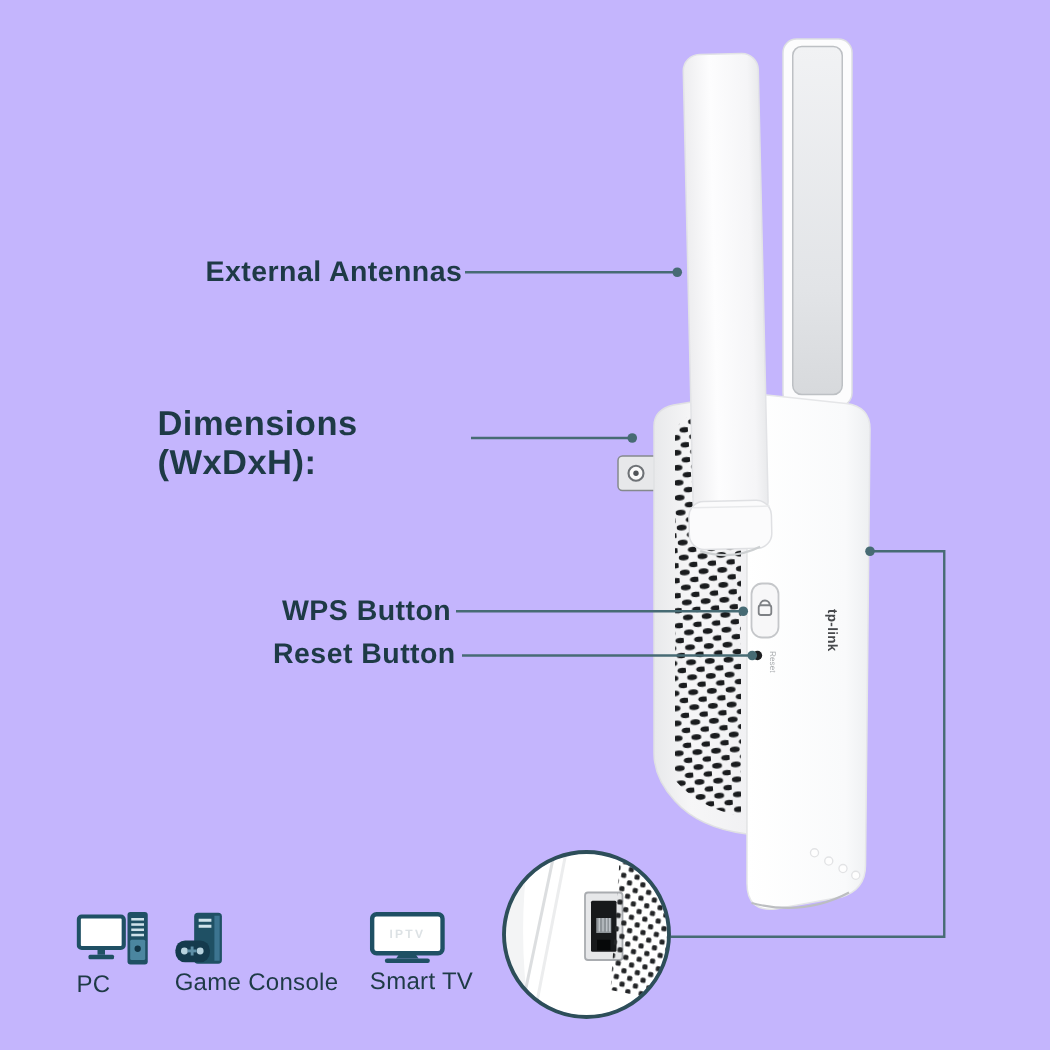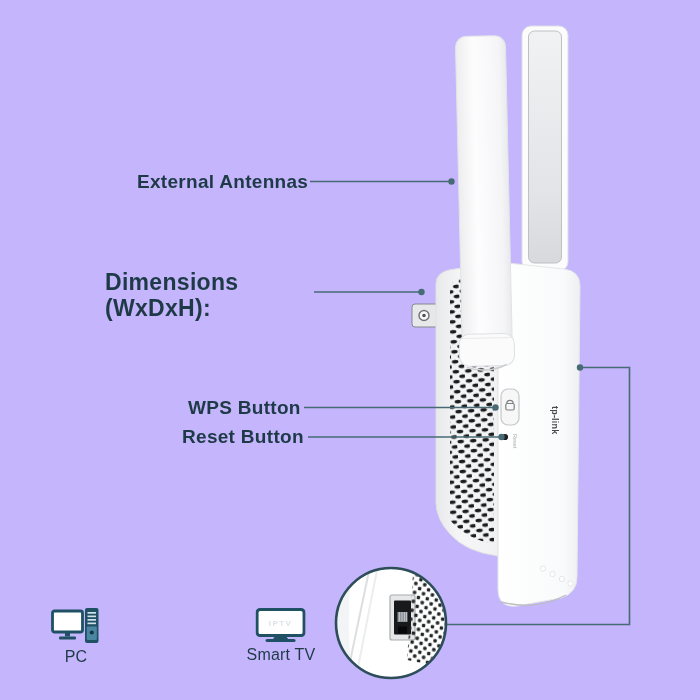--- a/index.html
+++ b/index.html
@@ -11,21 +11,21 @@
   .scene{position:absolute;left:0;top:0;}
   .lbl{
     position:absolute;white-space:nowrap;font-size:19px;font-weight:600;
     letter-spacing:.3px;color:var(--text-color,#1e3a46);line-height:1.1;
   }
   .dims{
     position:absolute;left:105px;top:269px;width:197px;text-align:left;
     font-size:23px;font-weight:600;letter-spacing:.3px;line-height:26px;
   }
   .dev-item{
-    position:absolute;display:flex;flex-direction:column;align-items:center;
+    position:absolute;display:flex;flex-direction:column;
     transform:translateX(-50%);gap:3px;
   }
   .dev-item .dev-label{font-size:16px;font-weight:400;letter-spacing:.2px;}
   .leader{stroke:var(--line-color,#476b74);stroke-width:1.6;fill:none;}
   .ldot{fill:var(--line-color,#476b74);}
   .magring{stroke:var(--circle-border,#2d4e59);}
 </style>
 </head>
 <body>
 
@@ -178,20 +178,36 @@
           <rect x="36.5" y="8.5" width="8.5" height="1.7"></rect>
         <rect x="36.5" y="12" width="8.5" height="1.7"></rect>
           <rect x="36.5" y="15.5" width="8.5" height="1.7"></rect>
       </g>
       <rect x="35.8" y="19.5" width="10" height="13.5" rx="1" fill="#4b86a0"></rect>
       <circle cx="40.8" cy="25.5" r="2.1" fill="#123647"></circle>
     </svg>
     <div class="dev-label">PC</div>
   </div>
 
+  <div class="dev-item" style="left:171px;top:608px;">
+    <svg width="44" height="36" viewBox="0 0 44 36">
+      <rect x="13" y="0.5" width="18.5" height="34" rx="2.5" fill="#1f5064"></rect>
+      <rect x="26.5" y="2.5" width="3.5" height="30" fill="#3c7490"></rect>
+      <rect x="16" y="4.5" width="8.5" height="2" fill="#cfe2ea"></rect>
+      <rect x="16" y="8.5" width="8.5" height="2" fill="#cfe2ea"></rect>
+      <rect x="0.5" y="19" width="23" height="14.5" rx="6.5" fill="#143a4d"></rect>
+      <circle cx="6.5" cy="26" r="2.3" fill="#b7d2de"></circle>
+      <circle cx="17" cy="26" r="2.3" fill="#b7d2de"></circle>
+      <g fill="#5d8ea6">
+          <rect x="10.7" y="23" width="1.9" height="6"></rect>
+          <rect x="8.7" y="25" width="5.9" height="1.9"></rect>
+        </g>
+    </svg>
+    <div class="dev-label">Game Console</div>
+  </div>
 
   <div class="dev-item" style="left:281px;top:608px;">
     <svg width="50" height="35" viewBox="0 0 50 35">
       <rect x="1.5" y="1.5" width="47" height="26" rx="3" fill="#ffffff" stroke="#1f5064" stroke-width="3"></rect>
       <text x="25" y="17.5" text-anchor="middle" font-size="8" font-weight="bold" letter-spacing="1.5" fill="#dde2e5" font-family="Liberation Sans, sans-serif">IPTV</text>
       <path d="M20,27.5 h10 l2.5,3.5 h-15 z" fill="#1f5064"></path>
       <rect x="10" y="31" width="30" height="3" rx="1.5" fill="#1f5064"></rect>
     </svg>
     <div class="dev-label">Smart TV</div>
   </div>

